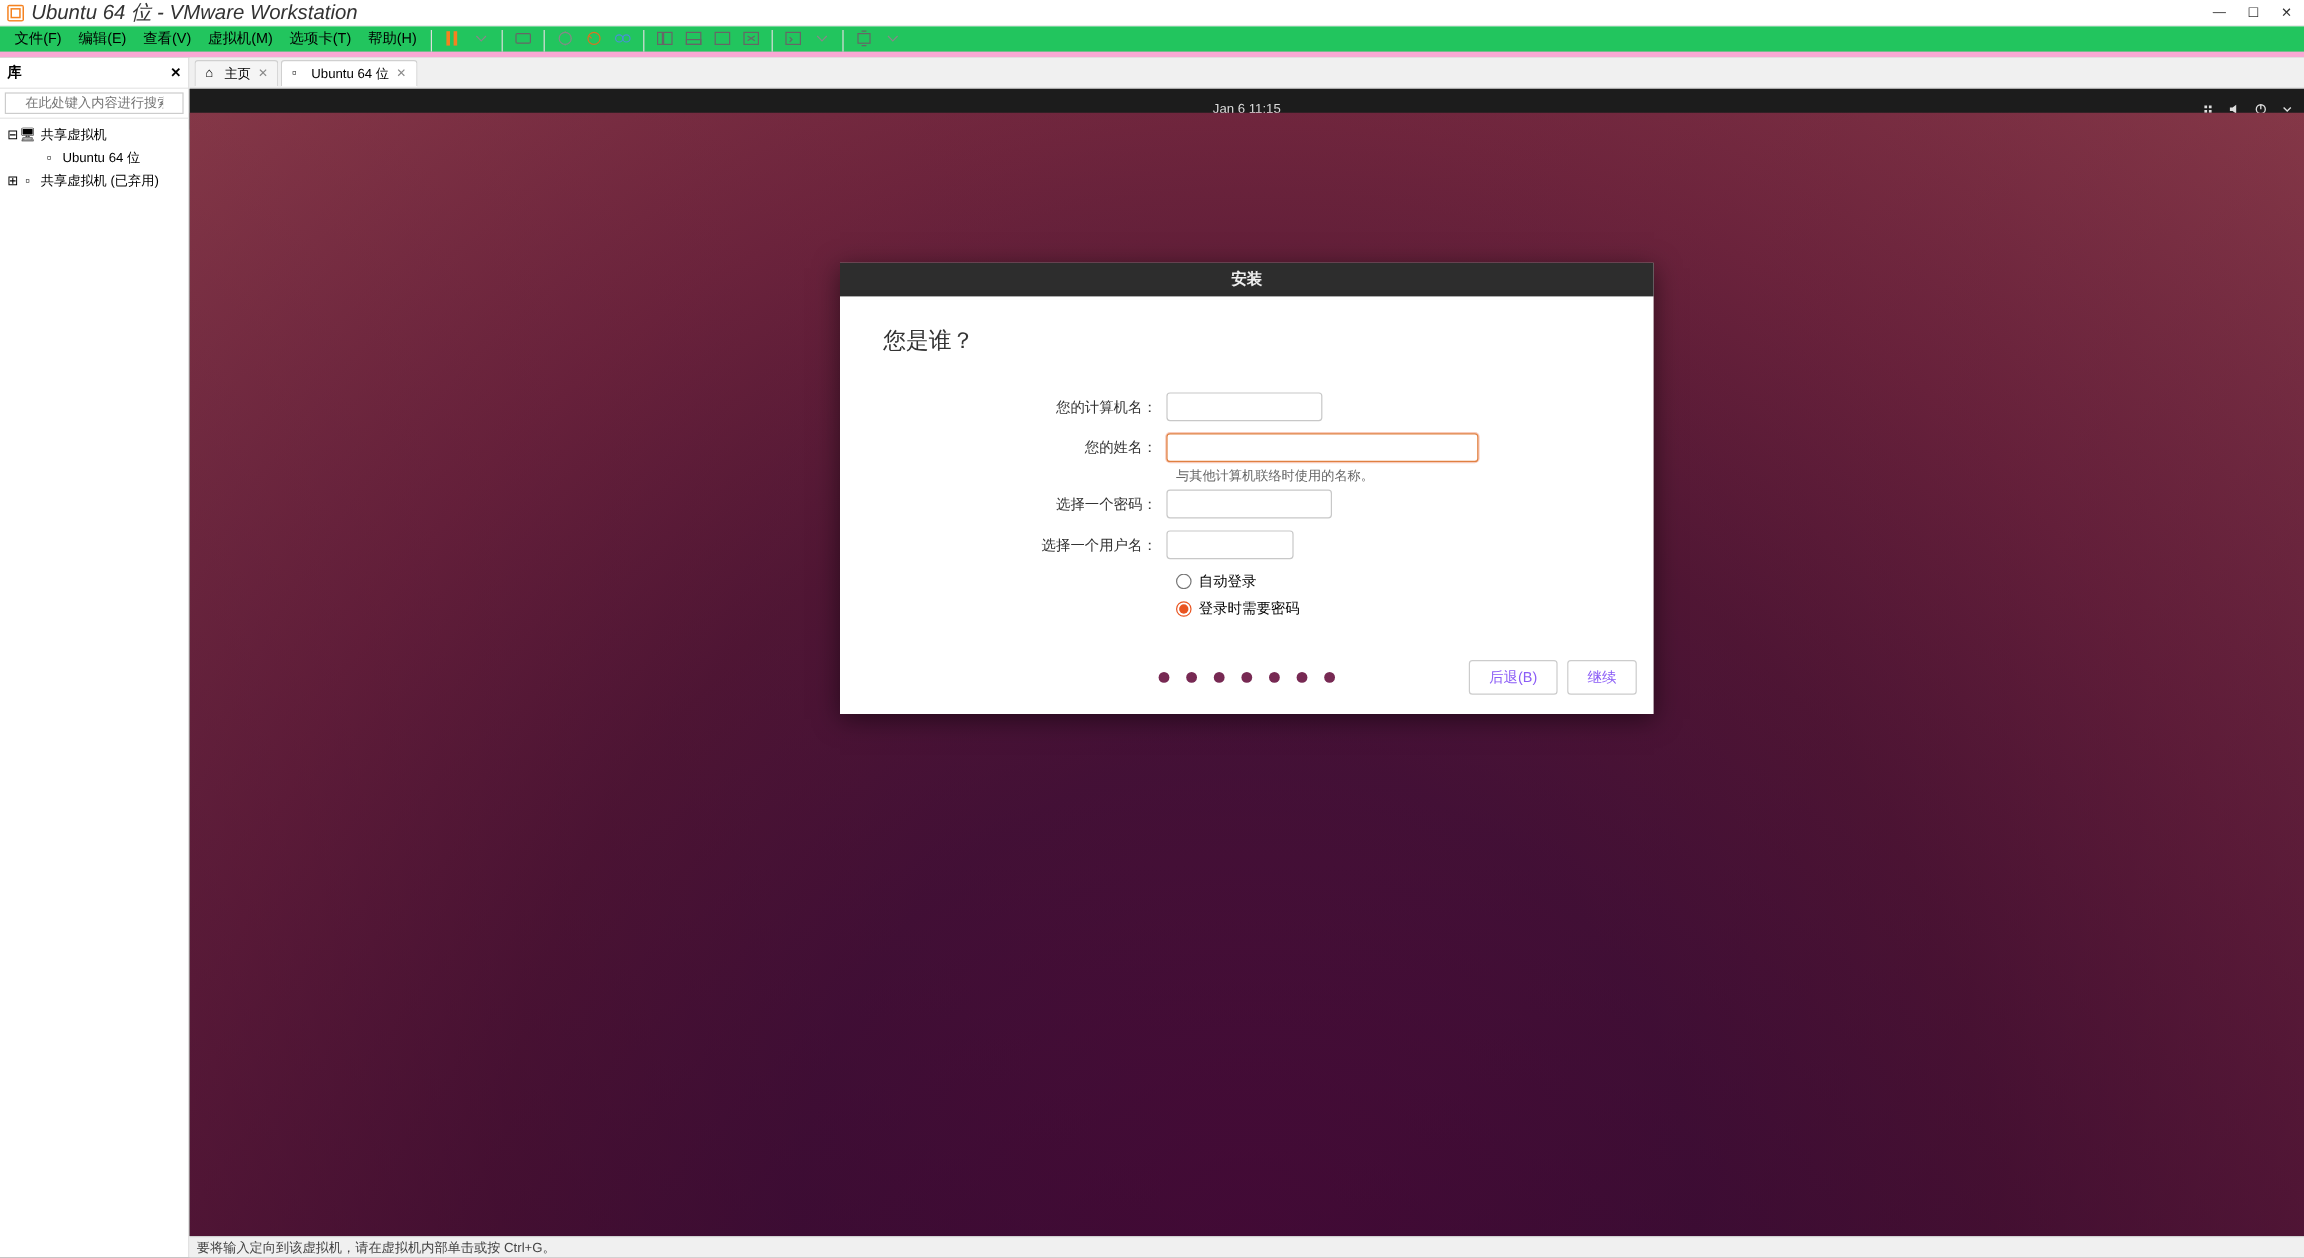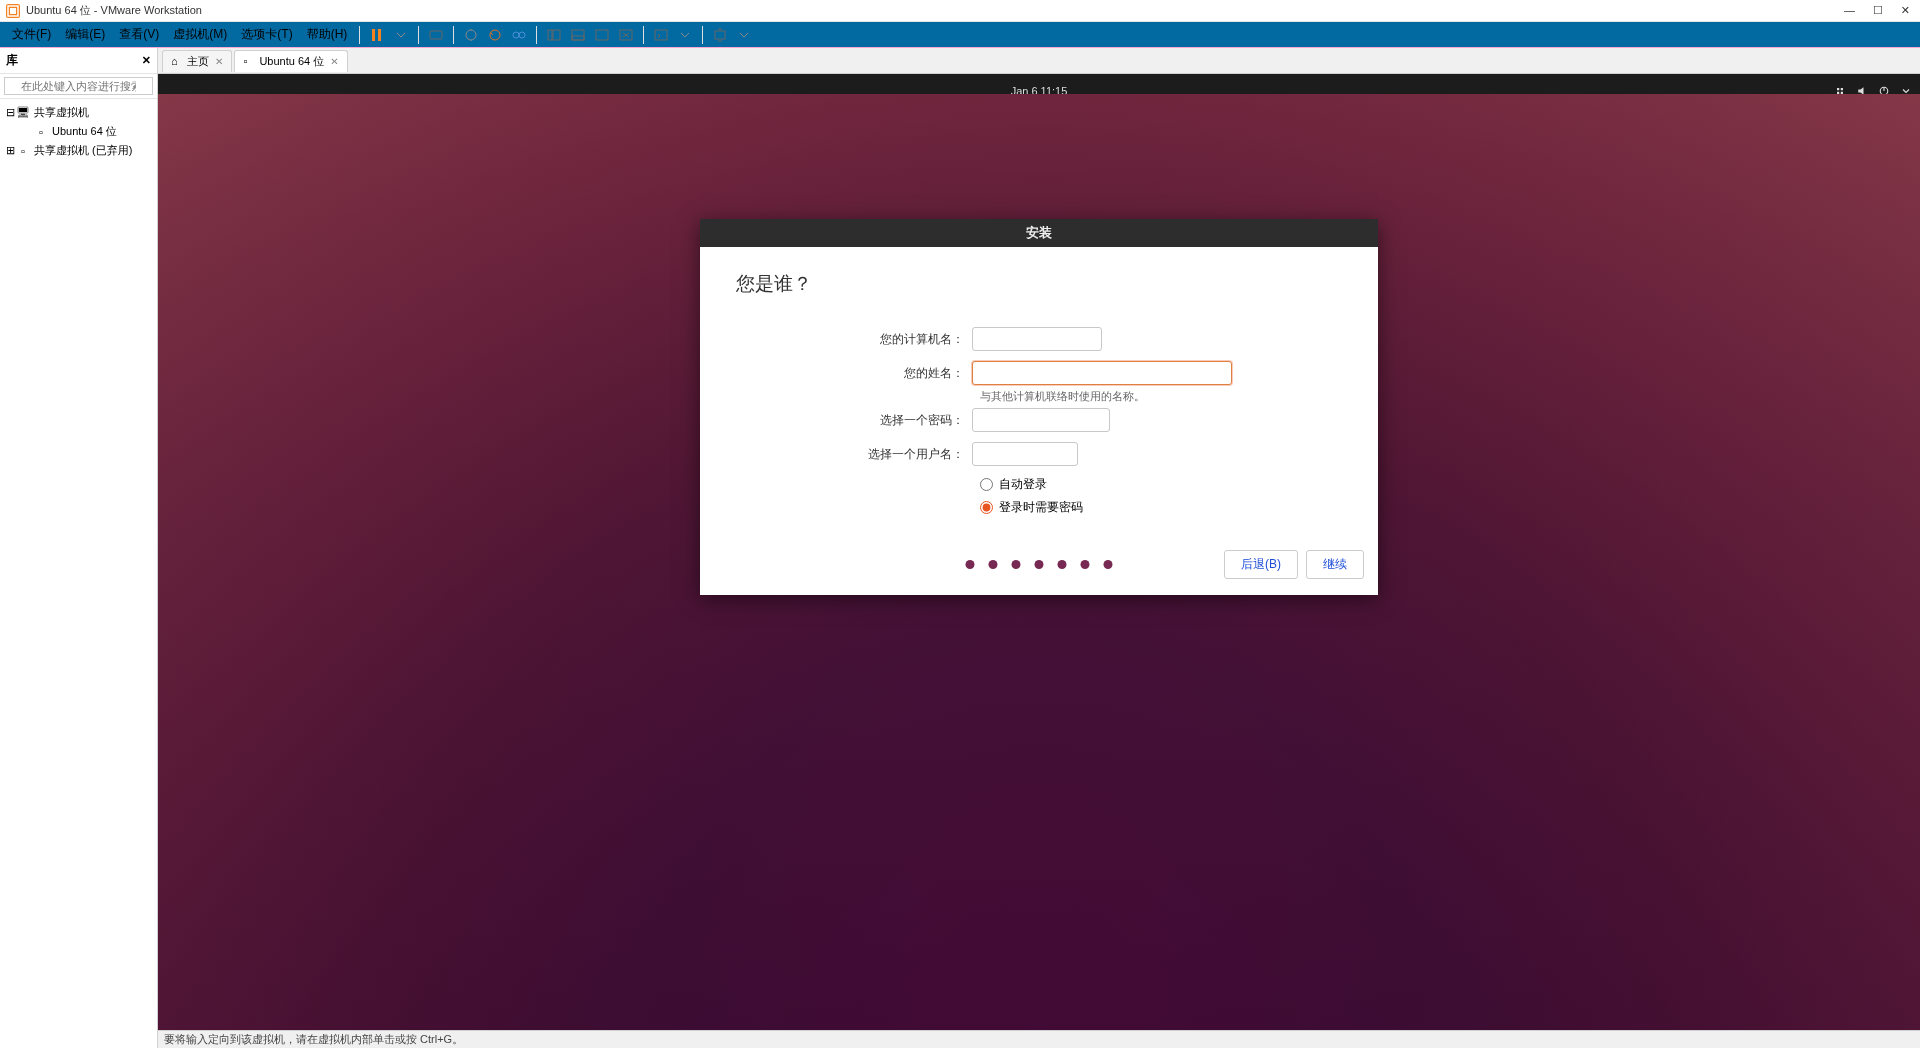--- a/index.html
+++ b/index.html
@@ -1,24 +1,24 @@
 <!DOCTYPE html>
 <html><head>
 <meta charset="utf-8">
 <style>
 * { box-sizing: border-box; margin: 0; padding: 0; }
 body { font-family: "Microsoft YaHei", "Segoe UI", sans-serif; font-size: 12px; background: #fff; overflow: hidden; }
 
 .window-title-bar { height: 22px; display: flex; align-items: center; padding: 0 6px; background: #fff; border-bottom: 1px solid #e5e5e5; }
 .window-title-bar .app-icon { width: 14px; height: 14px; margin-right: 6px; background: #f58220; border-radius: 2px; display: flex; align-items: center; justify-content: center; }
-.window-title-bar .title { font-size: 11px; color: #333; }
+.window-title-bar .title { font-size: 17px; color: #333; font-style: italic; }
 .window-controls { margin-left: auto; display: flex; gap: 10px; font-size: 11px; color: #333; }
 .window-controls span { cursor: pointer; padding: 0 4px; }
 
-.menu-bar { height: 26px; display: flex; align-items: center; padding: 0 6px; background: #0369a1; gap: 2px; border-bottom: 1px solid #f9a8d4; }
+.menu-bar { height: 26px; display: flex; align-items: flex-end; padding: 0 6px; background: #22c55e; gap: 2px; border-bottom: 5px solid #f9a8d4; }
 .menu-bar .menu-item { padding: 2px 6px; font-size: 12px; cursor: pointer; }
 .menu-bar .sep { width: 1px; height: 18px; background: #ddd; margin: 0 4px; }
 .menu-bar .tool-icon { width: 22px; height: 22px; display: flex; align-items: center; justify-content: center; cursor: pointer; border-radius: 3px; }
 .menu-bar .tool-icon svg { width: 16px; height: 16px; }
 
 .main-area { display: flex; height: 1000px; }
 
 .sidebar { width: 158px; border-right: 1px solid #d0d0d0; background: #fff; display: flex; flex-direction: column; }
 .sidebar-header { display: flex; align-items: center; padding: 4px 6px; font-size: 12px; font-weight: bold; border-bottom: 1px solid #e5e5e5; }
 .sidebar-header .close { margin-left: auto; cursor: pointer; font-size: 11px; }
@@ -54,21 +54,21 @@
 .form-label { width: 236px; text-align: right; padding-right: 8px; font-size: 12px; color: #333; }
 .form-input { border: 1px solid #c8c8c8; padding: 4px 6px; font-size: 12px; border-radius: 3px; }
 .form-input.wide { width: 260px; }
 .form-input.med { width: 130px; }
 .form-input.med2 { width: 138px; }
 .form-input.focused { border: 1px solid #e08040; box-shadow: 0 0 0 1px rgba(233,84,32,0.3); }
 .form-hint { font-size: 11px; color: #666; margin-left: 244px; margin-top: -6px; margin-bottom: 4px; }
 .radio-row { display: flex; align-items: center; margin-left: 244px; margin-bottom: 6px; font-size: 12px; }
 .radio-row input { margin-right: 6px; accent-color: #e95420; }
 .installer-footer { display: flex; justify-content: flex-end; gap: 8px; padding: 10px 14px 16px; }
-.installer-footer button { padding: 5px 16px; border: 1px solid #ccc; background: #fff; border-radius: 3px; font-size: 12px; color: #1d4ed8; cursor: pointer; }
+.installer-footer button { padding: 5px 16px; border: 1px solid #ccc; background: #fff; border-radius: 3px; font-size: 12px; color: #8b5cf6; cursor: pointer; }
 
 .progress-dots { position: absolute; left: 50%; transform: translateX(-50%); bottom: 26px; display: flex; gap: 14px; }
 .progress-dots span { width: 9px; height: 9px; border-radius: 50%; background: #772953; }
 
 .status-bar { height: 18px; background: #f0f0f0; border-top: 1px solid #d0d0d0; font-size: 11px; padding: 2px 6px; color: #444; display: flex; align-items: center; }
 </style>
 </head>
 <body>
 
 <div class="window-title-bar">

